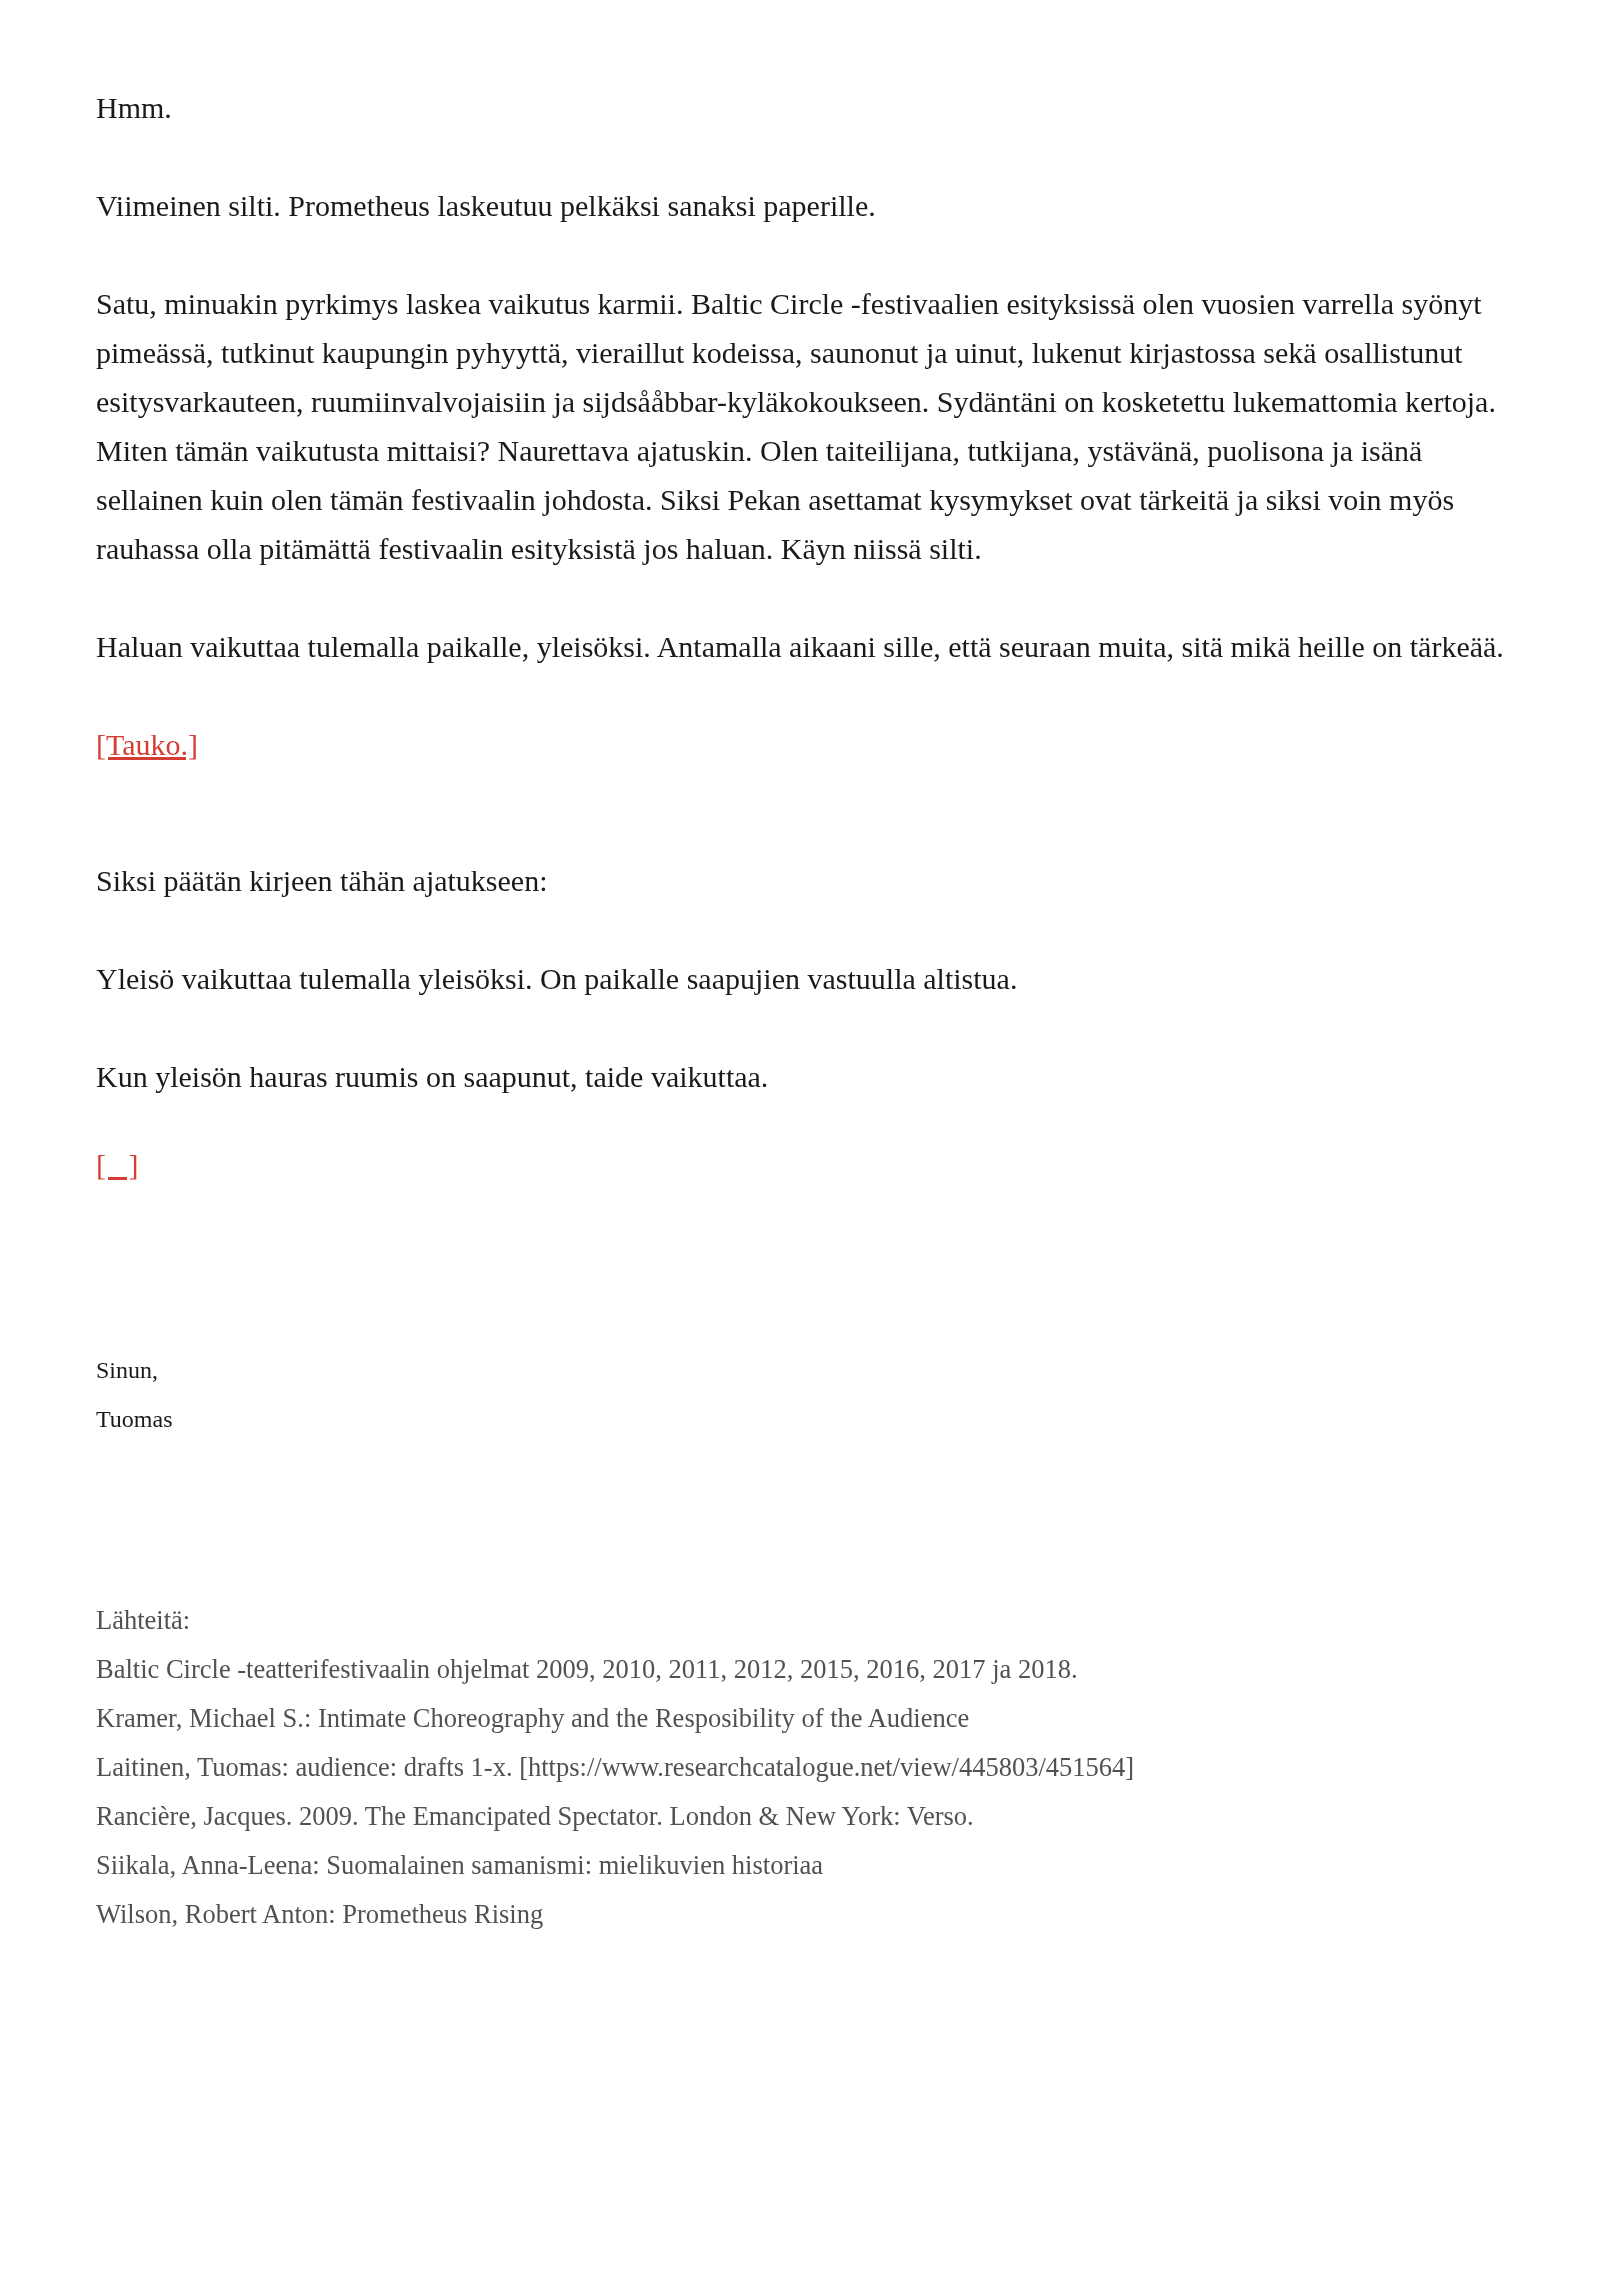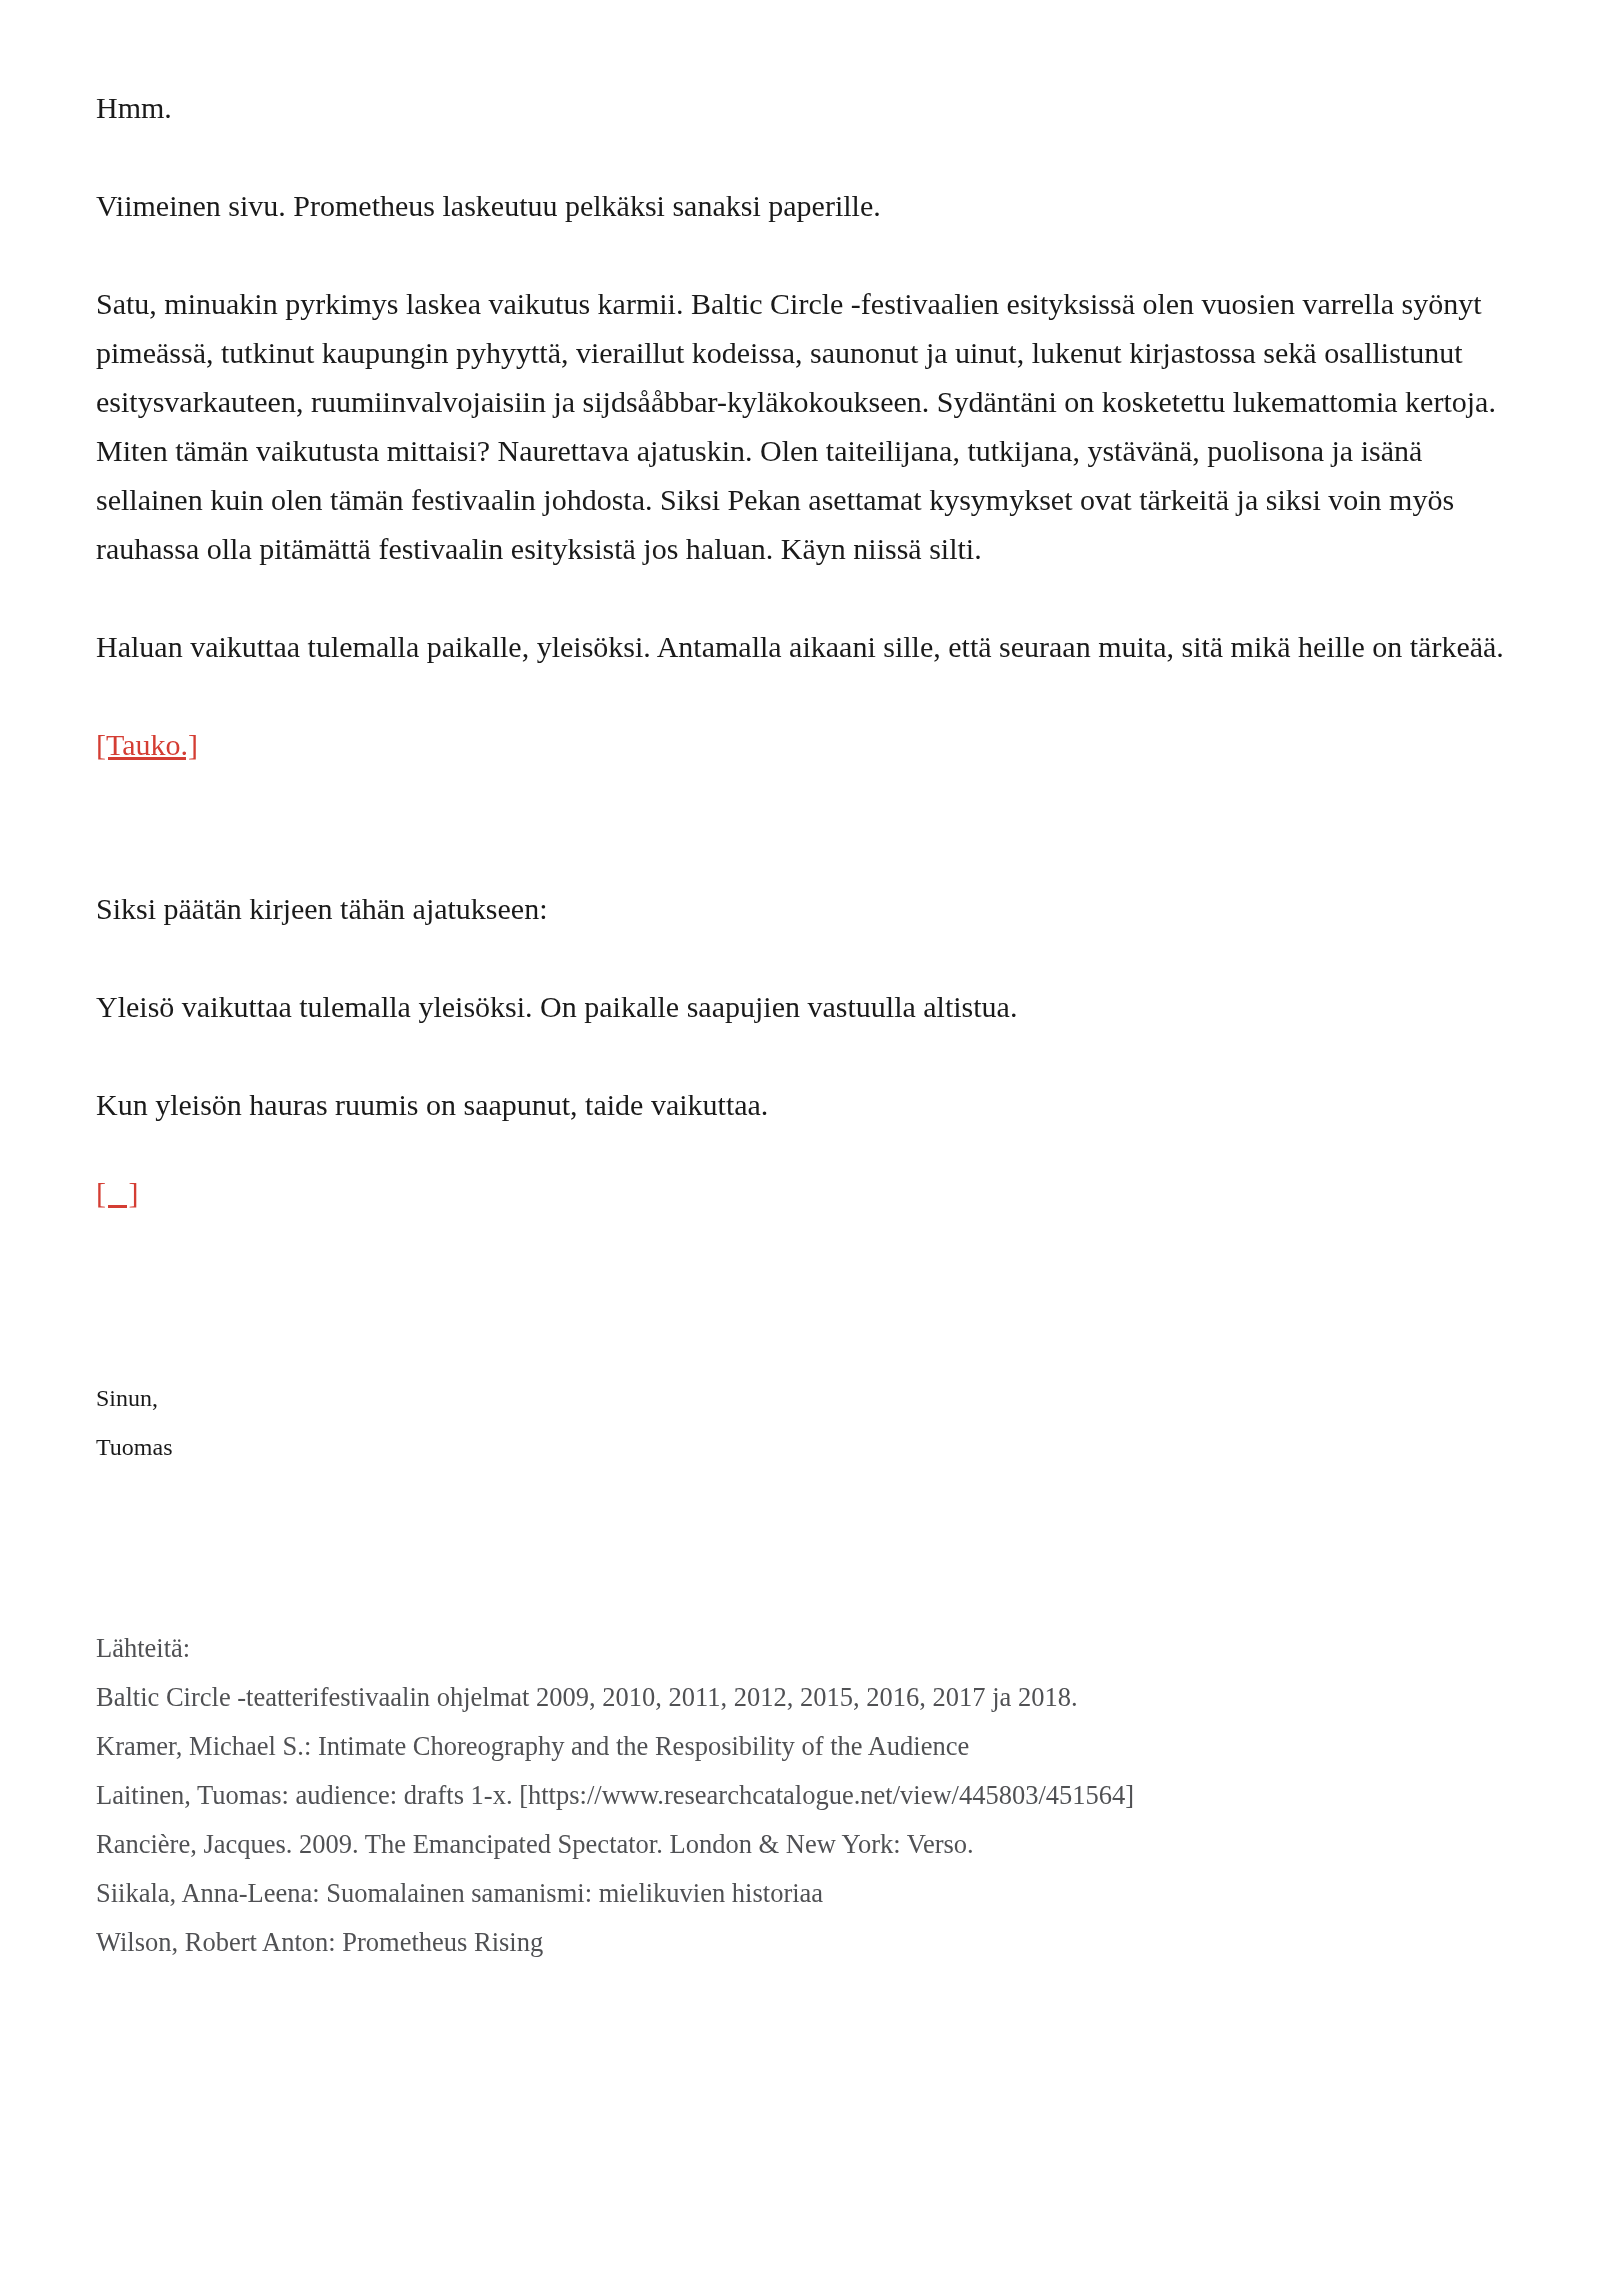--- a/index.html
+++ b/index.html
@@ -29,21 +29,21 @@
     font-size: 30px;
     line-height: 49px;
     max-width: 1441px;
     font-weight: 400;
   }
   .para.first { margin-top: 0; }
   .pause {
     color: var(--red-accent);
     text-decoration: underline;
   }
-  .gap-xl { margin-top: 115px; }
+  .gap-xl { margin-top: 87px; }
   .gap-brackets { margin-top: 39px; }
   .signature-block { margin-top: 157px; }
   .signature-line {
     margin: 0;
     font-size: 24px;
     line-height: 49px;
   }
   .references {
     margin-top: 152px;
     color: var(--ref-gray);
@@ -56,21 +56,21 @@
     font-weight: 400;
   }
 </style>
 </head>
 <body>
 
 <div class="page">
 
   <p class="para first">Hmm.</p>
 
-  <p class="para">Viimeinen sivu. Prometheus laskeutuu pelkäksi sanaksi paperille.</p>
+  <p class="para">Viimeinen silti. Prometheus laskeutuu pelkäksi sanaksi paperille.</p>
 
   <p class="para">Satu, minuakin pyrkimys laskea vaikutus karmii. Baltic Circle -festivaalien esityksissä olen vuosien varrella syönyt pimeässä, tutkinut kaupungin pyhyyttä, vieraillut kodeissa, saunonut ja uinut, lukenut kirjastossa sekä osallistunut esitysvarkauteen, ruumiinvalvojaisiin ja sijdsååbbar-kyläkokoukseen. Sydäntäni on kosketettu lukemattomia kertoja. Miten tämän vaikutusta mittaisi? Naurettava ajatuskin. Olen taiteilijana, tutkijana, ystävänä, puolisona ja isänä sellainen kuin olen tämän festivaalin johdosta. Siksi Pekan asettamat kysymykset ovat tärkeitä ja siksi voin myös rauhassa olla pitämättä festivaalin esityksistä jos haluan. Käyn niissä silti.</p>
 
   <p class="para">Haluan vaikuttaa tulemalla paikalle, yleisöksi. Antamalla aikaani sille, että seuraan muita, sitä mikä heille on tärkeää.</p>
 
   <p class="para pause">[Tauko.]</p>
 
   <p class="para gap-xl">Siksi päätän kirjeen tähän ajatukseen:</p>
 
   <p class="para">Yleisö vaikuttaa tulemalla yleisöksi. On paikalle saapujien vastuulla altistua.</p>

